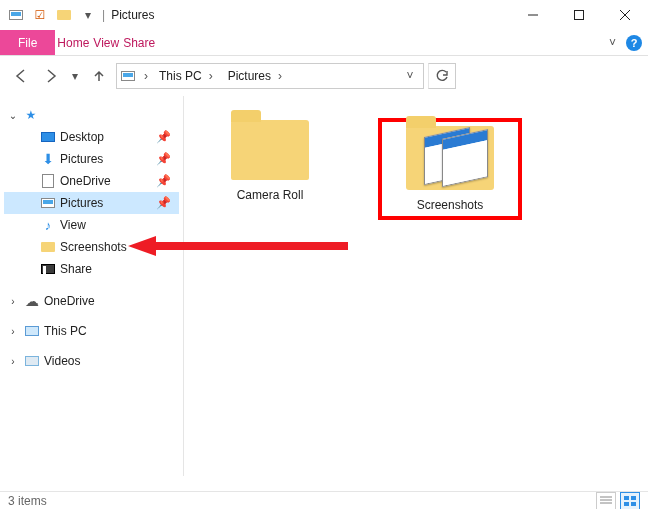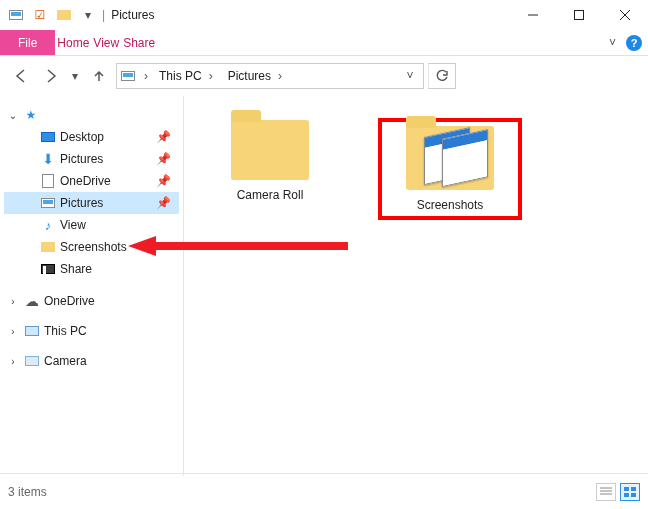--- a/index.html
+++ b/index.html
@@ -63,21 +63,21 @@
   .screenshots-preview .shot { position:absolute; width:46px; height:48px; background:#fff; border:1px solid #888; box-shadow:0 1px 2px rgba(0,0,0,.3); transform:skewY(-12deg); }
   .screenshots-preview .s1 { left:18px; top:6px; }
   .screenshots-preview .s2 { left:36px; top:8px; }
   .shot .head { height:10px; background:#2a7bd3; }
   .shot .body { position:absolute; left:0; right:0; top:10px; bottom:0; background:#fff; }
 
   
   .arrow-ann { position:absolute; left:-56px; top:140px; width:220px; height:20px; pointer-events:none; }
 
   
-  .status { position:absolute; left:0; right:0; bottom:0; height:36px; border-top:1px solid #e5e5e5; display:flex; align-items:center; padding:0 8px; color:#666; }
+  .status { position:absolute; left:0; right:0; bottom:0; height:18px; border-top:1px solid #e5e5e5; display:flex; align-items:center; padding:0 8px; color:#666; }
   .status .views { margin-left:auto; display:flex; gap:4px; }
   .viewbtn { width:20px; height:18px; border:1px solid #ccc; display:flex; align-items:center; justify-content:center; }
   .viewbtn.active { border-color:#2e8fe6; background:#e6f2fc; }
 
   
   .ico-desktop { width:14px; height:10px; background:#2e8fe6; border:1px solid #1565c0; }
   .ico-pictures { width:14px; height:10px; background:#fff; border:1px solid #888; position:relative; }
   .ico-pictures::after { content:""; position:absolute; left:1px; right:1px; top:1px; height:4px; background:#4aa7e8; }
   .ico-folder { width:14px; height:10px; background:#f6d477; border-radius:1px; }
   .ico-music { color:#2e8fe6; font-size:13px; }
@@ -251,21 +251,21 @@
           <span class="ico-pc"></span>
         </span>
       <span class="nlabel">This PC</span>
     </div>
     <div style="height:8px;"></div>
     <div class="node ind0">
       <span class="chev">›</span>
       <span class="nicon">
           <span class="ico-net"></span>
         </span>
-      <span class="nlabel">Camera</span>
+      <span class="nlabel">Videos</span>
     </div>
   </div>
 
   <div class="content">
     <div class="item">
       <div class="folder"></div>
       <span class="ilabel">Camera Roll</span>
     </div>
     <div class="item hl">
       <div class="screenshots-preview">

